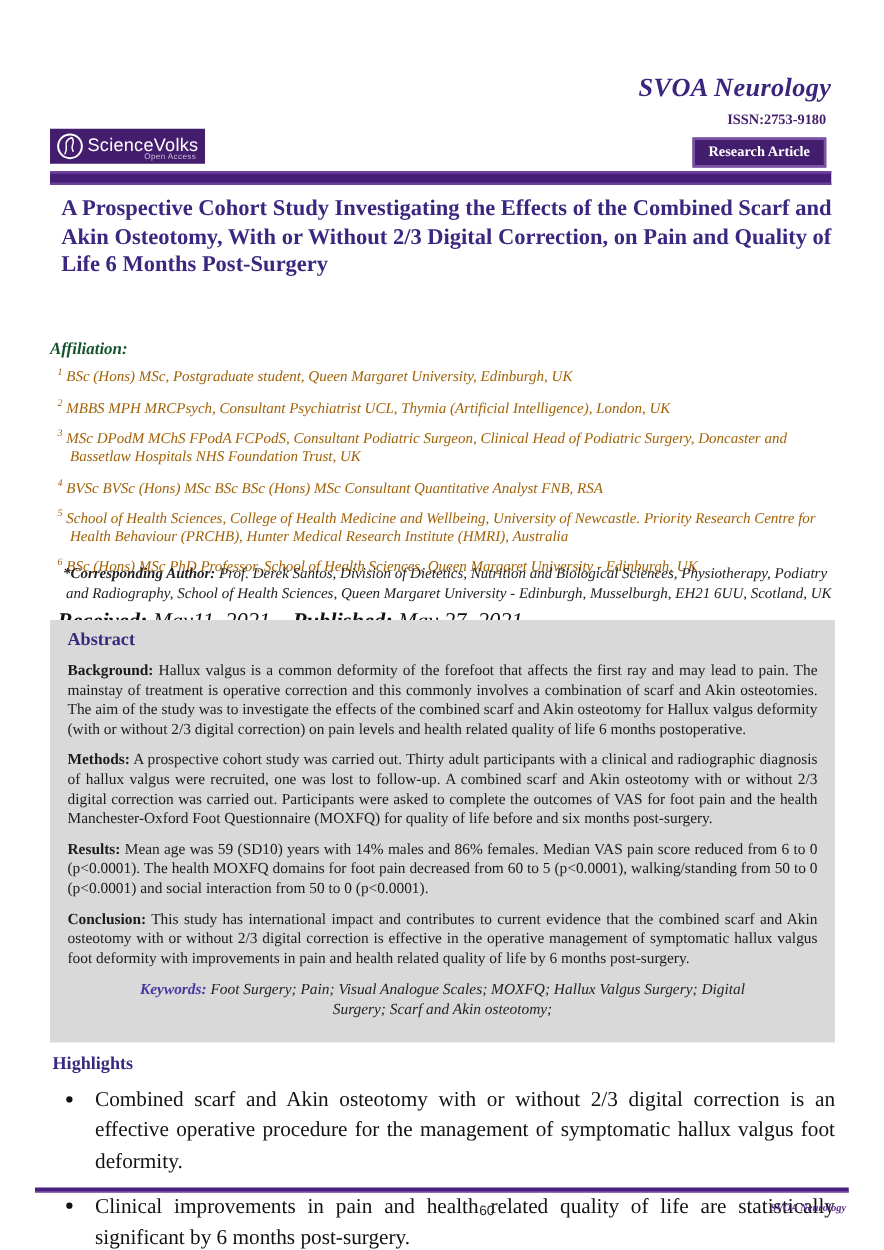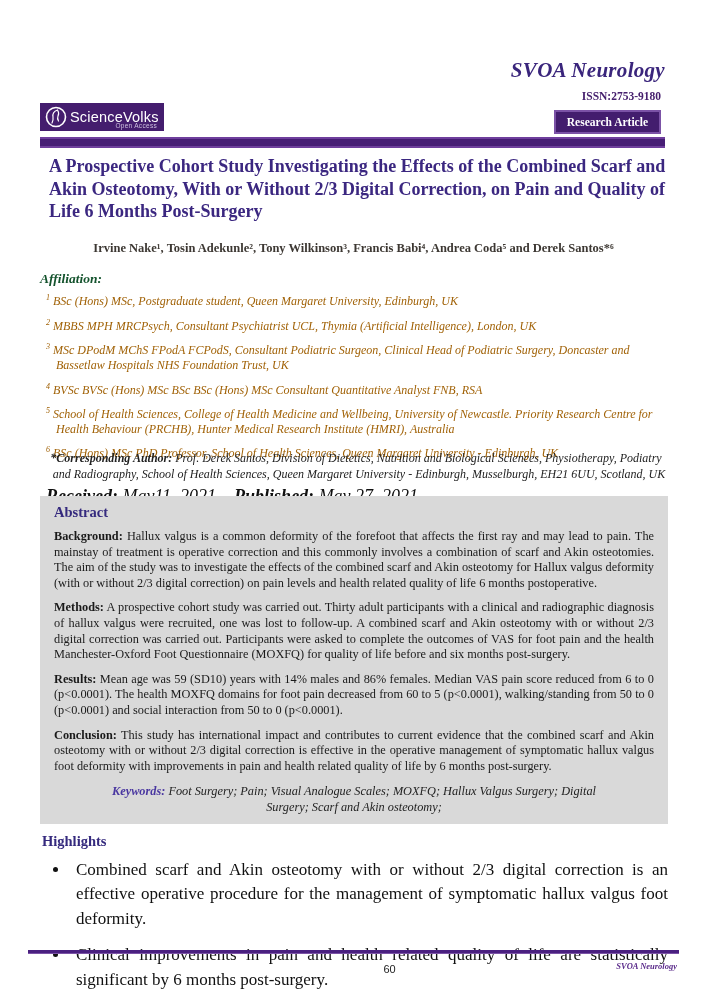--- a/index.html
+++ b/index.html
@@ -104,21 +104,21 @@
     font-size: 14.5px; font-weight: bold; color: #352a7e;
     margin: 0 0 8px 0;
   }
   .abstract-box p.abs-para {
     margin: 0 0 9px 0;
     font-size: 12.3px; line-height: 1.27;
     text-align: justify; color: #1a1a1a;
   }
   .abstract-box p.abs-para b { color: #1a1a1a; }
   .keywords {
-    margin: 2px auto 0 auto; max-width: 500px;
+    margin: 2px auto 10px auto; max-width: 500px;
     text-align: center; font-size: 12.3px; font-style: italic;
     line-height: 1.3; color: #222;
   }
   .keywords .kw-label { font-weight: bold; color: #4936a0; }
 
   .highlights-heading {
     font-size: 14.5px; font-weight: bold; color: #352a7e;
     margin: 9px 0 2px 2px;
   }
   .highlights-list {
@@ -162,21 +162,20 @@
       </svg>
     </span>
     <span class="logo-text">ScienceVolks</span>
     <span class="logo-tagline">Open Access</span>
   </div>
 
   <div class="badge">Research Article</div>
   <div class="header-bar"></div>
 
   <h1 class="title">A Prospective Cohort Study Investigating the Effects of the Combined Scarf and Akin Osteotomy, With or Without 2/3 Digital Correction, on Pain and Quality of Life 6 Months Post-Surgery</h1>
-  <div class="authors">Irvine Nake¹, Tosin Adekunle², Tony Wilkinson³, Francis Babi⁴, Andrea Coda⁵ and Derek Santos*⁶</div>
 
   <div class="affiliation-label">Affiliation:</div>
 
   <div class="affiliations">
     <p><sup>1</sup> <span>BSc (Hons) MSc, Postgraduate student, Queen Margaret University, Edinburgh, UK</span></p>
     <p><sup>2</sup> <span>MBBS MPH MRCPsych, Consultant Psychiatrist UCL, Thymia (Artificial Intelligence), London, UK</span></p>
     <p><sup>3</sup> <span>MSc DPodM MChS FPodA FCPodS, Consultant Podiatric Surgeon, Clinical Head of Podiatric Surgery, Doncaster and Bassetlaw Hospitals NHS Foundation Trust, UK</span></p>
     <p><sup>4</sup> <span>BVSc BVSc (Hons) MSc BSc BSc (Hons) MSc Consultant Quantitative Analyst FNB, RSA</span></p>
     <p><sup>5</sup> <span>School of Health Sciences, College of Health Medicine and Wellbeing, University of Newcastle. Priority Research Centre for Health Behaviour (PRCHB), Hunter Medical Research Institute (HMRI), Australia</span></p>
     <p><sup>6</sup> <span>BSc (Hons) MSc PhD Professor, School of Health Sciences, Queen Margaret University - Edinburgh, UK</span></p>

